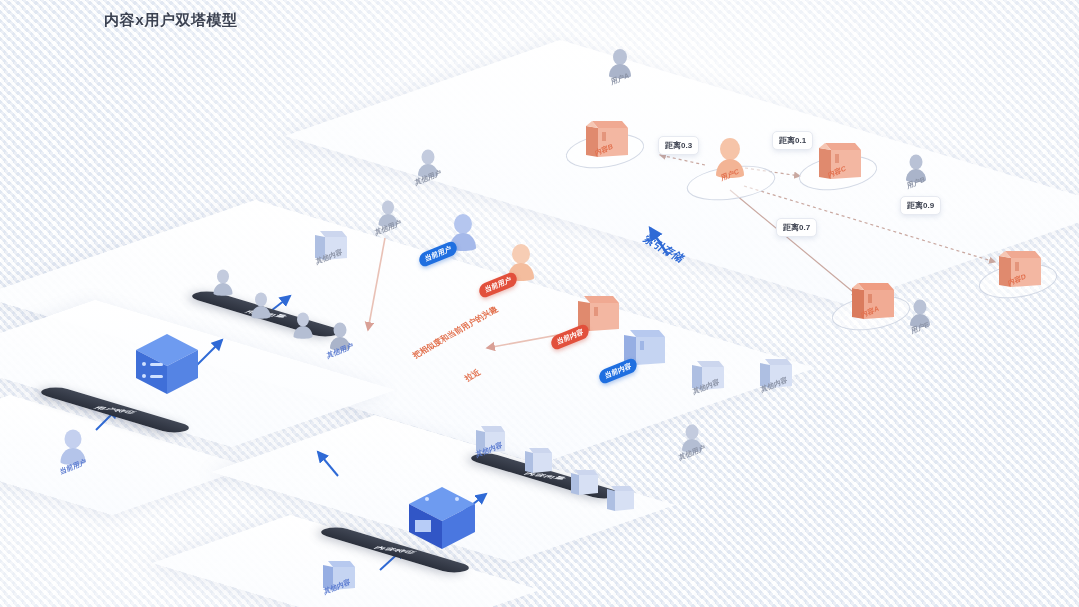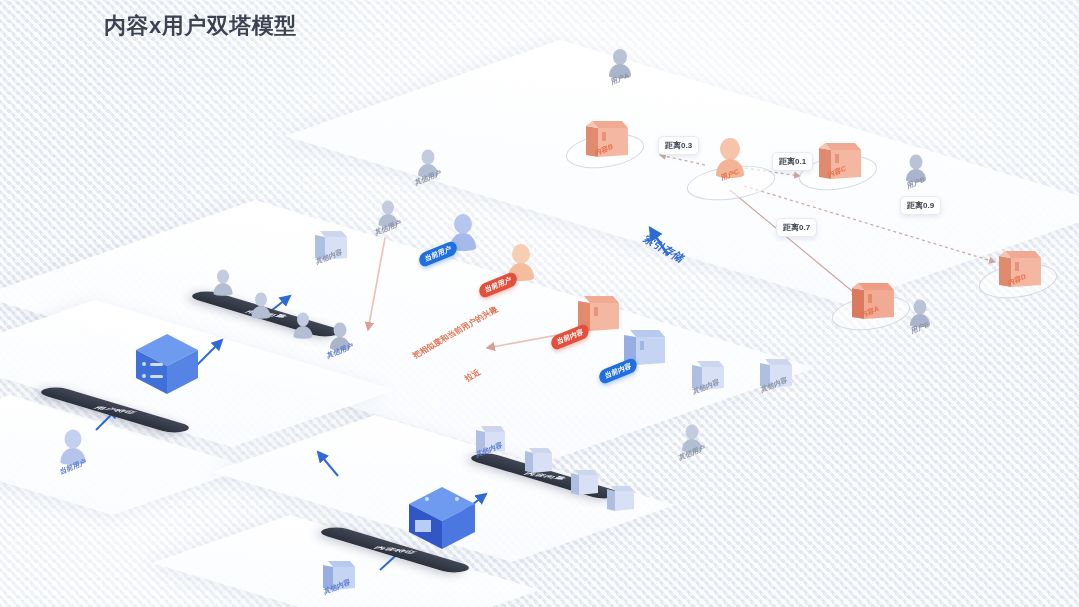--- a/index.html
+++ b/index.html
@@ -18,22 +18,23 @@
     background-size:9px 9px,9px 9px;
   }
   #bg-glow{
     position:absolute;inset:0;
     background:
       radial-gradient(900px 520px at 60% 18%, rgba(255,255,255,.85), rgba(255,255,255,0) 62%),
       radial-gradient(700px 420px at 12% 88%, rgba(255,255,255,.55), rgba(255,255,255,0) 60%);
   }
   #page-title{
     position:absolute;left:104px;top:11px;
-    font-size:22px;font-weight:700;color:#3c4251;letter-spacing:.5px;
+    font-size:15px;font-weight:700;color:#3c4251;letter-spacing:.5px;
     white-space:nowrap;
+    font-family:Liberation Mono, monospace;
   }
   .stage{position:absolute;inset:0;}
   .plane{
     position:absolute;
     background:linear-gradient(150deg,rgba(255,255,255,.97),rgba(250,252,255,.9));
     box-shadow:0 6px 18px rgba(120,140,180,.13);
     transform-origin:0 0;
   }
   .node{position:absolute;transform-origin:50% 50%;}
   .halo{
@@ -253,21 +254,21 @@
 
   <div class="node" style="left:900px;top:295px;width:40px;height:40px;">
     <svg class="person" width="24" height="32" viewBox="0 0 24 32">
       <ellipse cx="12" cy="8" rx="6.5" ry="7.5" fill="#b9c2d6"></ellipse>
       <path d="M12 15c6.5 0 10 6 10 11 0 3-20 3-20 0 0-5 3.5-11 10-11z" fill="#aab4ca"></path>
     </svg>
     <div class="nlabel lab-grey" style="top:70%;">用户E</div>
   </div>
 
   <div class="dist" style="left:658px;top:136px;">距离0.3</div>
-  <div class="dist" style="left:772px;top:152px;">距离0.1</div>
+  <div class="dist" style="left:772px;top:131px;">距离0.1</div>
   <div class="dist" style="left:776px;top:218px;">距离0.7</div>
   <div class="dist" style="left:900px;top:196px;">距离0.9</div>
 
   <div class="node" style="left:408px;top:145px;width:40px;height:40px;">
     <svg class="person" width="24" height="32" viewBox="0 0 24 32">
       <ellipse cx="12" cy="8" rx="6.5" ry="7.5" fill="#c3cbde"></ellipse>
       <path d="M12 15c6.5 0 10 6 10 11 0 3-20 3-20 0 0-5 3.5-11 10-11z" fill="#b4bed3"></path>
     </svg>
     <div class="nlabel lab-grey" style="top:70%;">其他用户</div>
   </div>

